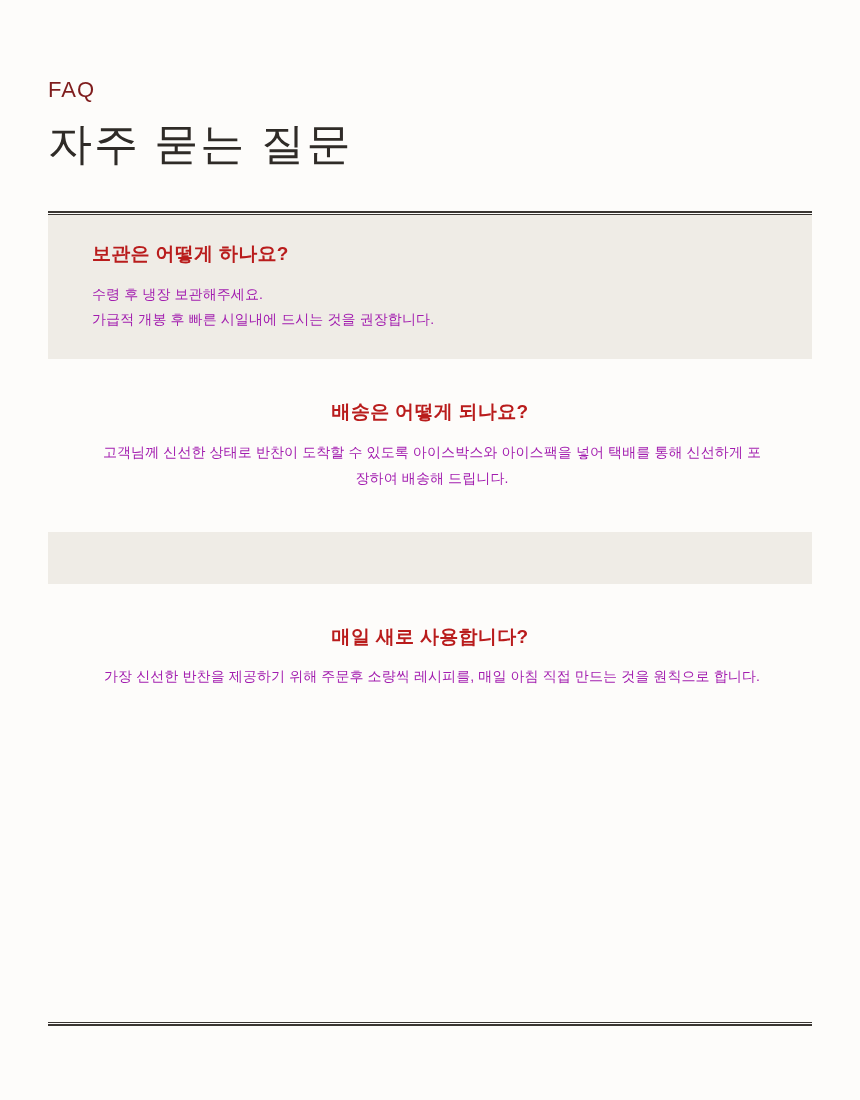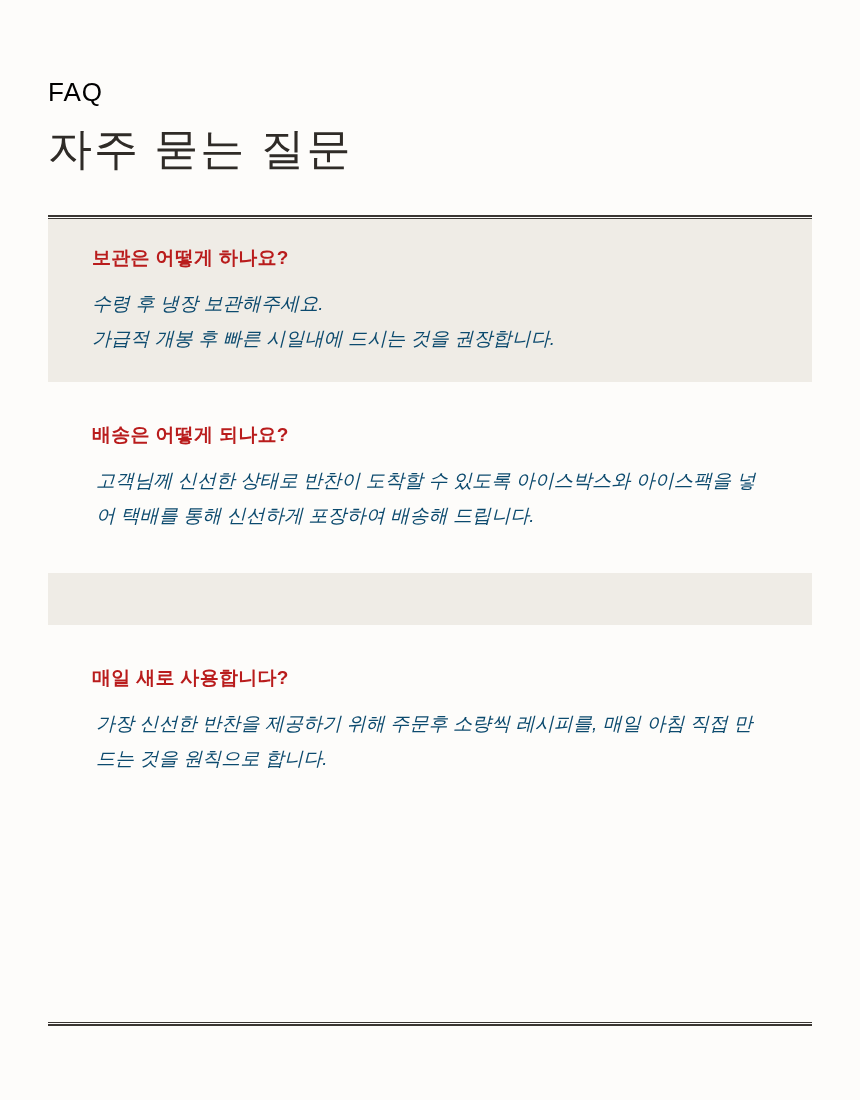--- a/index.html
+++ b/index.html
@@ -15,23 +15,23 @@
     -webkit-font-smoothing: antialiased;
   }
   .page {
     width: 860px;
     height: 1100px;
     position: relative;
     box-sizing: border-box;
     padding: 0 48px;
   }
   .eyebrow {
-    font-size: 26px;
+    font-size: 22px;
     letter-spacing: 1px;
-    color: #000000;
+    color: #7f1d1d;
     font-weight: 400;
     padding-top: 78px;
     line-height: 1.1;
   }
   .main-title {
     font-size: 44px;
     font-weight: 400;
     color: #2f2b27;
     letter-spacing: 2px;
     margin-top: 16px;
@@ -49,36 +49,36 @@
   }
   .faq-item {
     box-sizing: border-box;
     padding: 26px 44px 26px 44px;
   }
   .faq-item.shaded {
     background: #efece6;
   }
   .faq-item.plain {
     background: transparent;
+    text-align: center;
   }
   .q {
     font-size: 19px;
     font-weight: 700;
     color: #b91c1c;
     letter-spacing: 0.3px;
     margin-bottom: 14px;
     line-height: 1.4;
   }
   .a {
-    font-size: 19px;
-    color: #0c4a6e;
+    font-size: 14px;
+    color: #a21caf;
     line-height: 1.85;
     letter-spacing: 0.1px;
     white-space: pre-line;
-    font-style: italic;
   }
   .faq-item.plain .a {
     padding-left: 4px;
   }
   .rule-bottom {
     position: absolute;
     left: 48px;
     right: 48px;
     bottom: 74px;
     border-top: 1px solid #3a3632;

